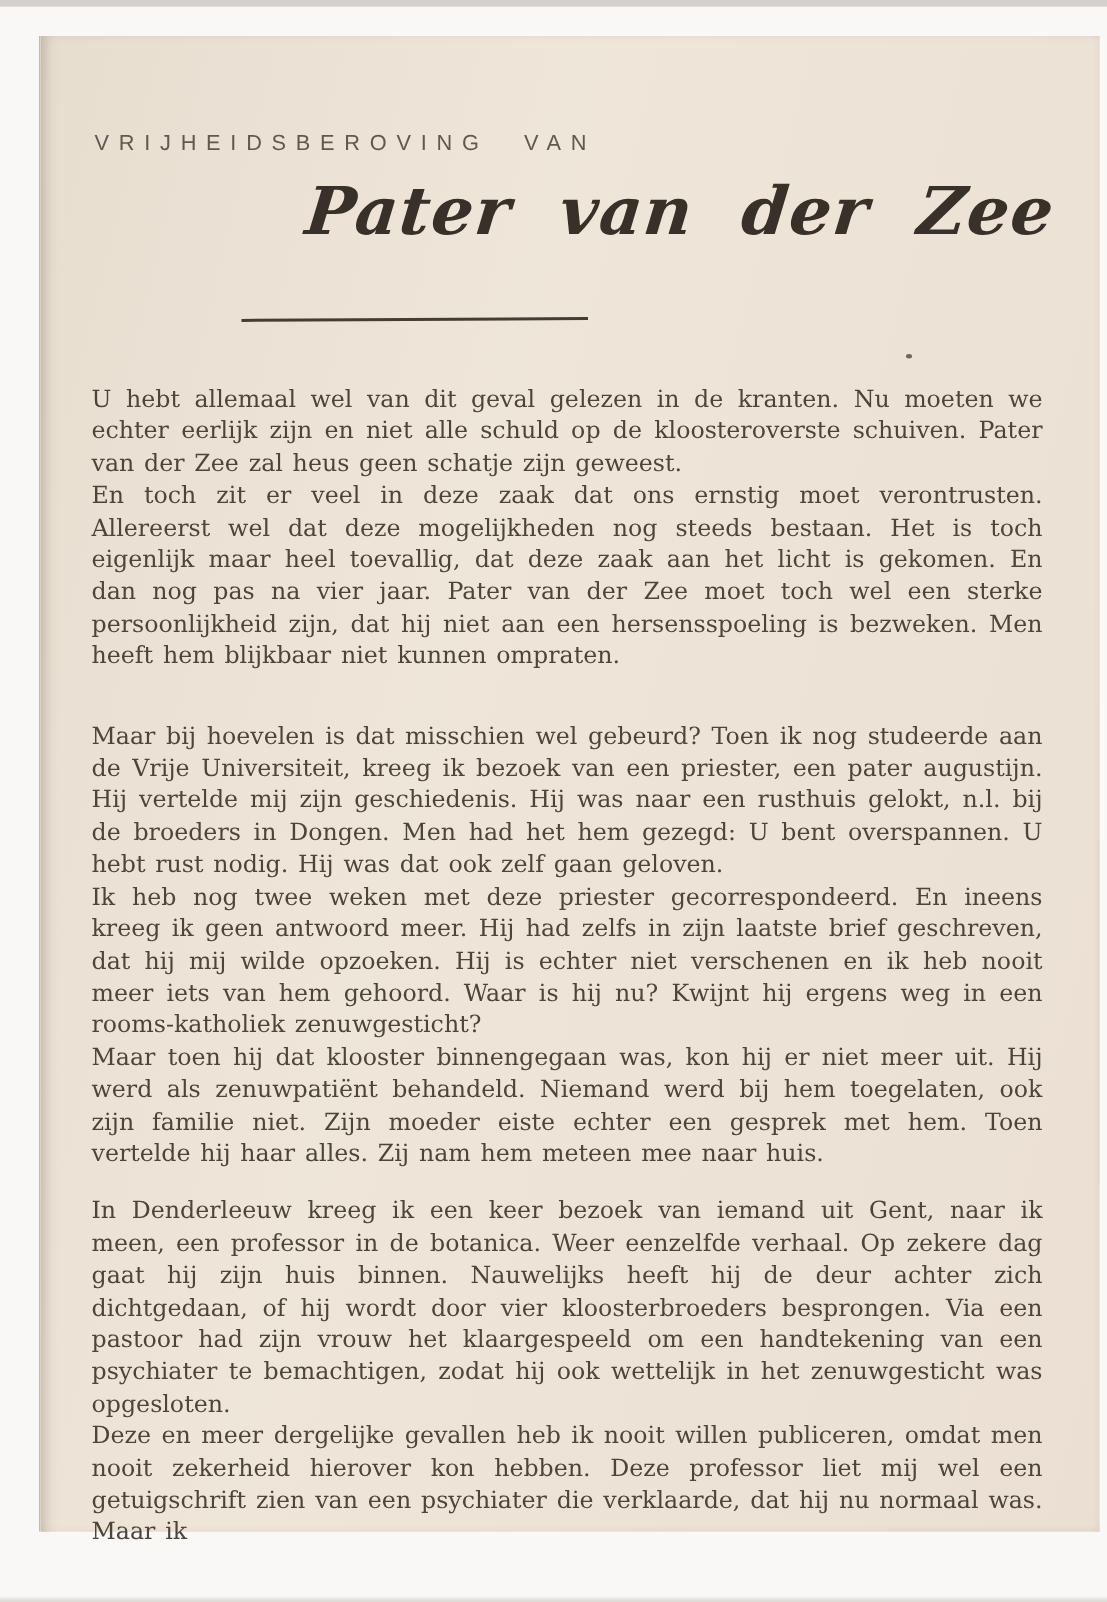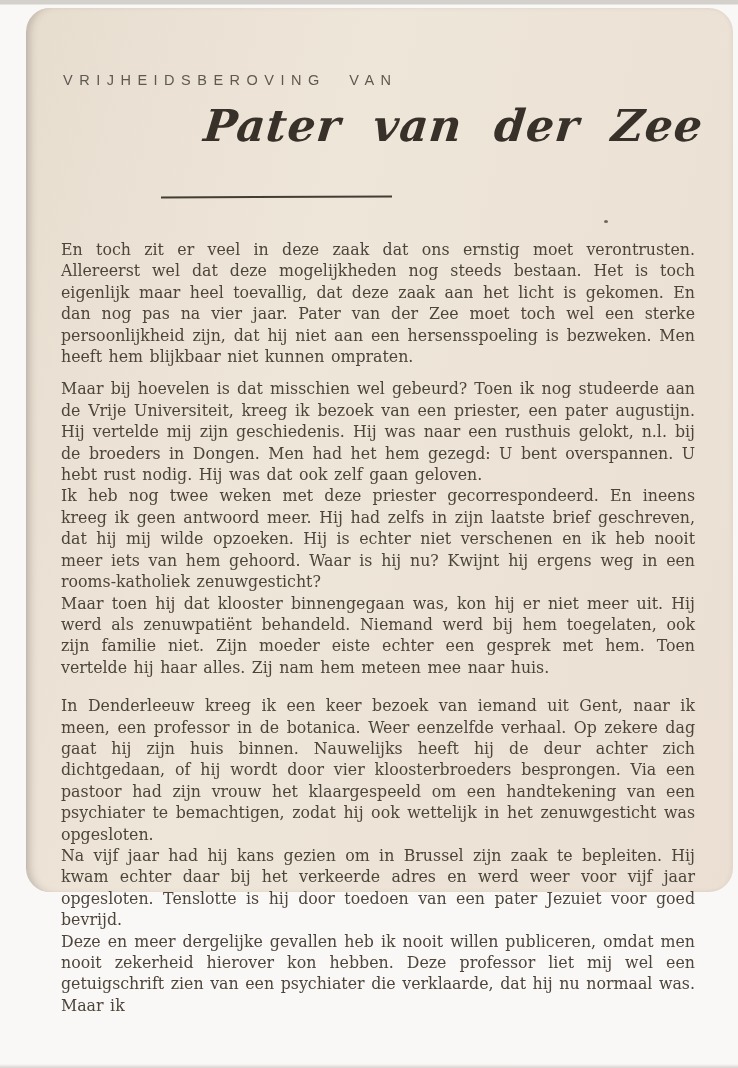--- a/index.html
+++ b/index.html
@@ -14,25 +14,24 @@
   body{
     width:738px;height:1068px;overflow:hidden;
     background:var(--mat);
     font-family:"DejaVu Serif", serif;
   }
   .scan{
     position:relative;width:738px;height:1068px;
     background:linear-gradient(180deg,#d4d1cc 0,#d4d1cc 4px,var(--mat) 5px,var(--mat) calc(100% - 4px),#d8d4cf 100%);
   }
   .page{
-    position:absolute;left:26px;top:8px;width:706px;height:884px;
+    position:absolute;left:26px;top:24px;width:706px;height:997px;
     background:linear-gradient(104deg,#e7ddcf 0%,#efe6da 38%,var(--paper) 70%,#eadfd2 100%);
     box-shadow:inset 7px 0 9px -5px rgba(60,50,40,.28), inset -3px 0 6px -4px rgba(60,50,40,.12);
     border-left:1px solid #c2bab0;
-    border-radius:24px;
   }
   .kicker{
     position:absolute;left:36px;top:64px;
     font-family:"Liberation Sans", sans-serif;
     font-size:14.5px;font-weight:400;
     letter-spacing:6.5px;word-spacing:13px;
     color:var(--kicker-ink);
     white-space:nowrap;
   }
   .title{
@@ -55,50 +54,50 @@
     background:#6f675c;border-radius:50%;
   }
   .body{
     position:absolute;left:34px;top:231px;width:634px;
     color:var(--ink);
     font-size:15.8px;line-height:21.4px;
     text-align:justify;
     word-spacing:1.5px;
   }
   .body p{margin:0;}
-  .section-2{margin-top:11px;}
+  .section-2{margin-top:32px;}
   .section-3{margin-top:17px;}
 </style>
 </head>
 <body>
 
 <div class="scan">
   <div class="page">
 
     <div class="kicker">VRIJHEIDSBEROVING VAN</div>
 
     <div class="title">Pater van der Zee</div>
 
     <div class="rule"></div>
     <div class="speck"></div>
 
     <div class="body">
 
       <div class="section section-1">
+        <p>U hebt allemaal wel van dit geval gelezen in de kranten. Nu moeten we echter eerlijk zijn en niet alle schuld op de kloosteroverste schuiven. Pater van der Zee zal heus geen schatje zijn geweest.</p>
         <p>En toch zit er veel in deze zaak dat ons ernstig moet verontrusten. Allereerst wel dat deze mogelijkheden nog steeds bestaan. Het is toch eigenlijk maar heel toevallig, dat deze zaak aan het licht is gekomen. En dan nog pas na vier jaar. Pater van der Zee moet toch wel een sterke persoonlijkheid zijn, dat hij niet aan een hersensspoeling is bezweken. Men heeft hem blijkbaar niet kunnen ompraten.</p>
       </div>
 
       <div class="section section-2">
         <p>Maar bij hoevelen is dat misschien wel gebeurd? Toen ik nog studeerde aan de Vrije Universiteit, kreeg ik bezoek van een priester, een pater augustijn. Hij vertelde mij zijn geschiedenis. Hij was naar een rusthuis gelokt, n.l. bij de broeders in Dongen. Men had het hem gezegd: U bent overspannen. U hebt rust nodig. Hij was dat ook zelf gaan geloven.</p>
         <p>Ik heb nog twee weken met deze priester gecorrespondeerd. En ineens kreeg ik geen antwoord meer. Hij had zelfs in zijn laatste brief geschreven, dat hij mij wilde opzoeken. Hij is echter niet verschenen en ik heb nooit meer iets van hem gehoord. Waar is hij nu? Kwijnt hij ergens weg in een rooms-katholiek zenuwgesticht?</p>
         <p>Maar toen hij dat klooster binnengegaan was, kon hij er niet meer uit. Hij werd als zenuwpatiënt behandeld. Niemand werd bij hem toegelaten, ook zijn familie niet. Zijn moeder eiste echter een gesprek met hem. Toen vertelde hij haar alles. Zij nam hem meteen mee naar huis.</p>
       </div>
 
       <div class="section section-3">
         <p>In Denderleeuw kreeg ik een keer bezoek van iemand uit Gent, naar ik meen, een professor in de botanica. Weer eenzelfde verhaal. Op zekere dag gaat hij zijn huis binnen. Nauwelijks heeft hij de deur achter zich dichtgedaan, of hij wordt door vier kloosterbroeders besprongen. Via een pastoor had zijn vrouw het klaargespeeld om een handtekening van een psychiater te bemachtigen, zodat hij ook wettelijk in het zenuwgesticht was opgesloten.</p>
-        <p>Na vijf jaar had hij kans gezien om in Brussel zijn zaak te bepleiten. Hij kwam echter daar bij het verkeerde adres en werd weer voor vijf jaar opgesloten. Tenslotte is hij door toedoen van een pater Jezuiet voor goed bevrijd.</p>
         <p>Deze en meer dergelijke gevallen heb ik nooit willen publiceren, omdat men nooit zekerheid hierover kon hebben. Deze professor liet mij wel een getuigschrift zien van een psychiater die verklaarde, dat hij nu normaal was. Maar ik</p>
       </div>
 
     </div>
 
   </div>
 </div>
 
 </body></html>

